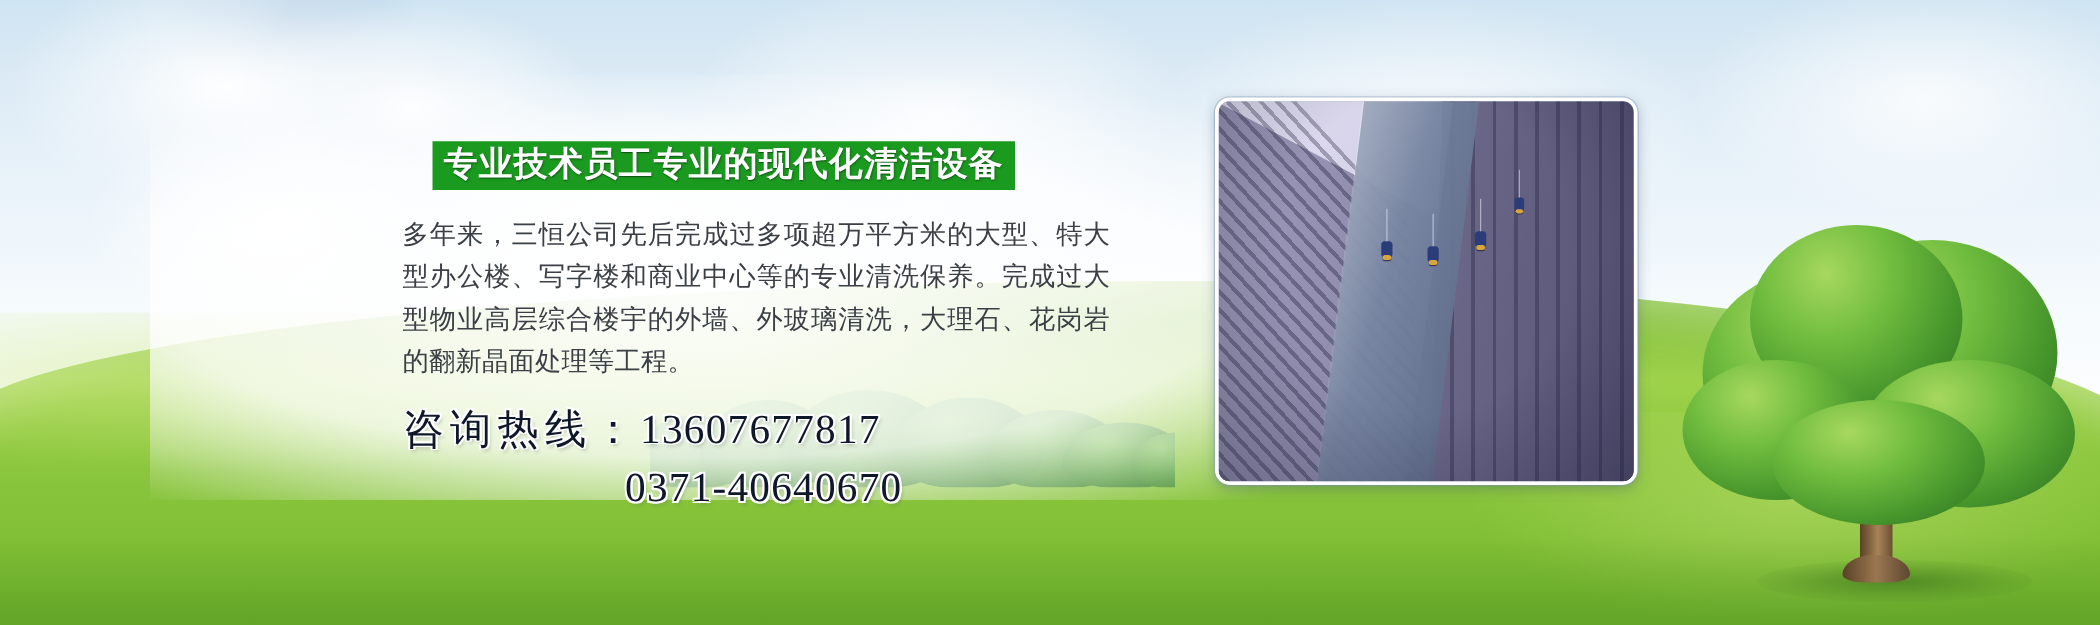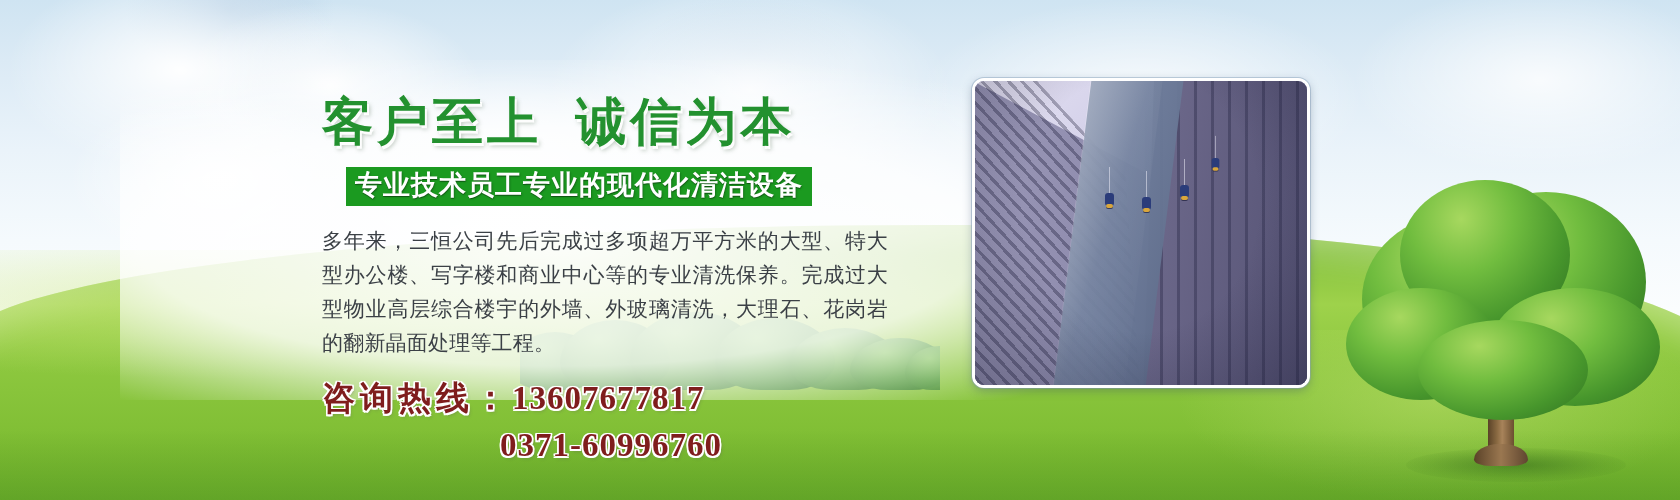--- a/index.html
+++ b/index.html
@@ -218,22 +218,22 @@
     text-align: justify;
     letter-spacing: 0.2px;
   }
 
   .phone-wrap {
     margin-top: 20px;
     width: 420px;
   }
   .phone-line {
     font-family: "Liberation Serif", "DejaVu Serif", serif;
-    font-weight: bold;
-    color: #7f1d1d;
+    font-weight: normal;
+    color: #0f172a;
     line-height: 1.12;
     white-space: pre;
     text-shadow:
       -1.5px 0 0 #ffffff,
        1.5px 0 0 #ffffff,
        0 -1.5px 0 #ffffff,
        0  1.5px 0 #ffffff,
       -1.5px -1.5px 0 #ffffff,
        1.5px -1.5px 0 #ffffff,
       -1.5px  1.5px 0 #ffffff,
@@ -437,28 +437,27 @@
       <div class="worker w1"></div>
       <div class="worker w2"></div>
       <div class="worker w3"></div>
       <div class="worker w4"></div>
       <div class="photo-vignette"></div>
     </div>
   </div>
 
   <div class="text-block">
 
-    <div class="headline">客户至上  诚信为本</div>
 
     <div class="greenbar">
       <div class="greenbar-text">专业技术员工专业的现代化清洁设备</div>
     </div>
 
     <div class="paragraph">多年来，三恒公司先后完成过多项超万平方米的大型、特大型办公楼、写字楼和商业中心等的专业清洗保养。完成过大型物业高层综合楼宇的外墙、外玻璃清洗，大理石、花岗岩的翻新晶面处理等工程。</div>
 
     <div class="phone-wrap">
       <div class="phone-line l1"><span class="label">咨询热线：</span><span>13607677817</span></div>
-      <div class="phone-line l2">0371-60996760</div>
+      <div class="phone-line l2">0371-40640670</div>
     </div>
 
   </div>
 
 </div>
 
 </body></html>

